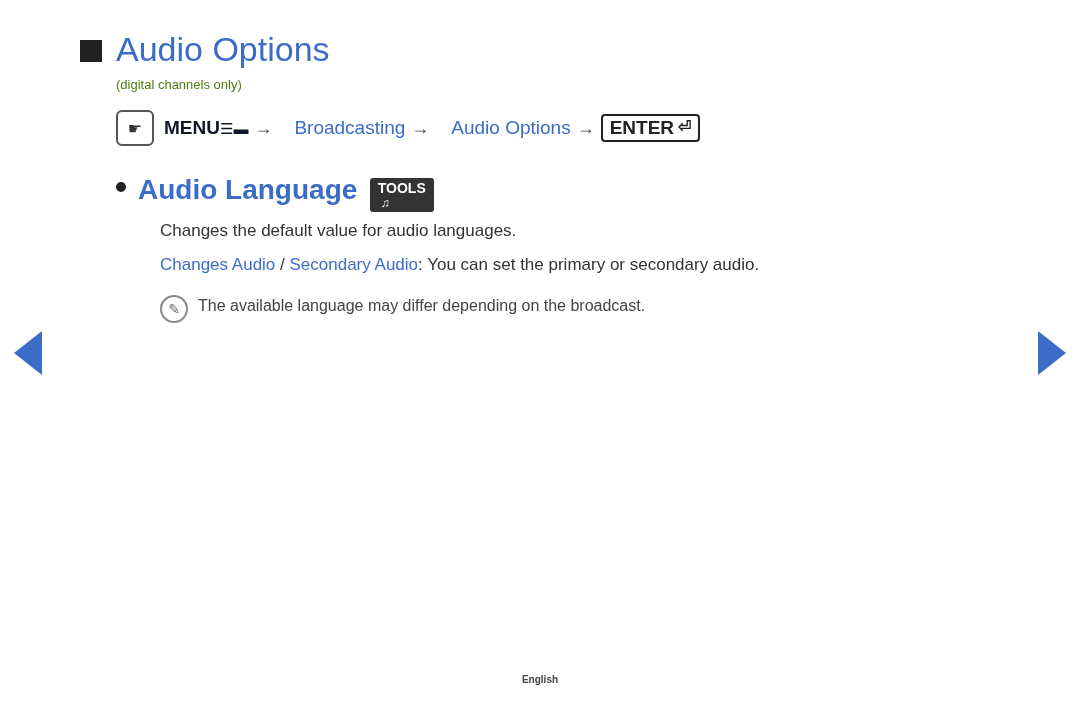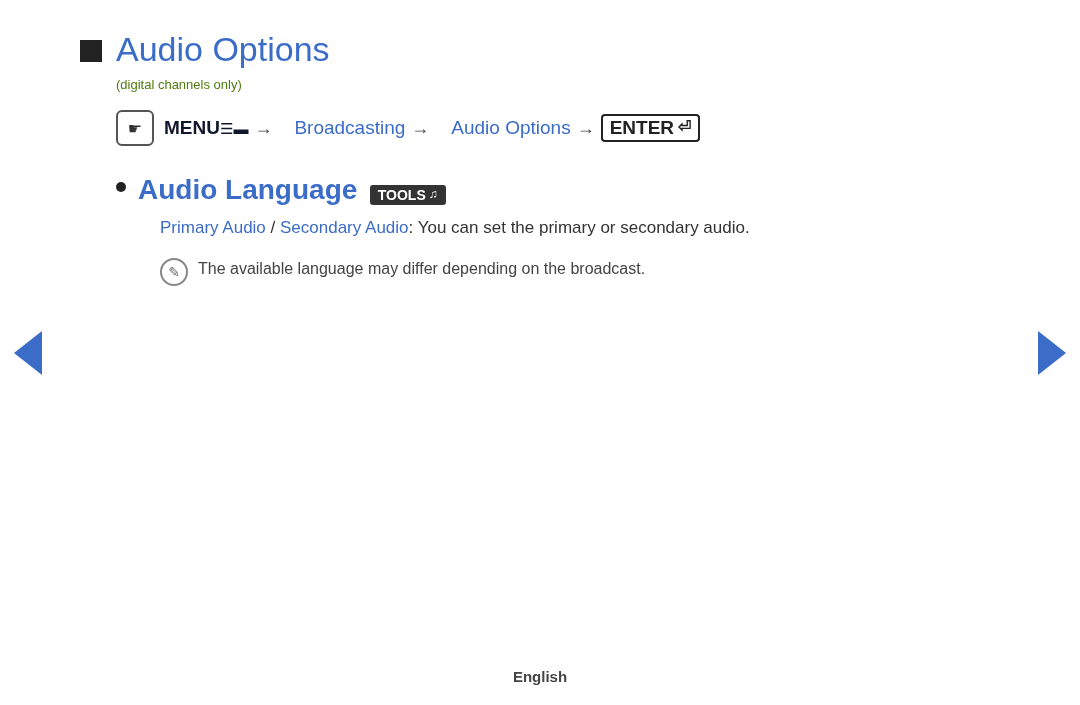--- a/index.html
+++ b/index.html
@@ -136,20 +136,21 @@
       display: inline-flex;
       align-items: flex-start;
       background: #333;
       color: #fff;
       font-size: 14px;
       font-weight: 600;
       padding: 2px 8px;
       border-radius: 3px;
       margin-left: 8px;
       vertical-align: middle;
+      flex-direction: column;
     }
 
     .tools-icon {
       margin-left: 3px;
       font-size: 12px;
     }
 
     .description-text {
       font-size: 17px;
       color: #333;
@@ -223,21 +224,21 @@
       border-bottom: 22px solid transparent;
       border-left: 28px solid #3b6cc7;
       cursor: pointer;
     }
 
     .footer-lang {
       position: absolute;
       bottom: 20px;
       left: 50%;
       transform: translateX(-50%);
-      font-size: 15px;
+      font-size: 10px;
       font-weight: 600;
       color: #444;
     }
   </style>
 </head>
 <body>
 
 <div class="main-content">
 
   <div class="page-title-row">
@@ -267,23 +268,24 @@
   <div class="section">
     <div class="bullet-item">
       <div class="bullet-dot"></div>
       <div>
         <span class="item-label">Audio Language</span>
         <span class="tools-badge">
           <span>TOOLS</span>
           <span class="tools-icon">♫</span>
         </span>
 
+        <p class="description-text">Changes the default value for audio languages.</p>
 
         <p class="audio-options-line">
-          <span class="audio-link">Primary Audio</span><span> / </span><span class="audio-link">Secondary Audio</span><span>: You can set the primary or secondary audio.</span>
+          <span class="audio-link">Changes Audio</span><span> / </span><span class="audio-link">Secondary Audio</span><span>: You can set the primary or secondary audio.</span>
         </p>
 
         <div class="note-row">
           <span class="note-icon">✎</span>
           <span class="note-text">The available language may differ depending on the broadcast.</span>
         </div>
       </div>
     </div>
   </div>
 

